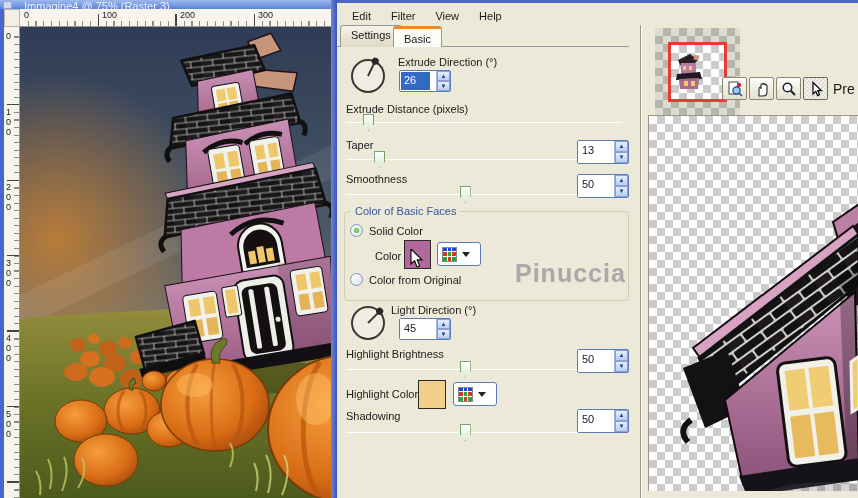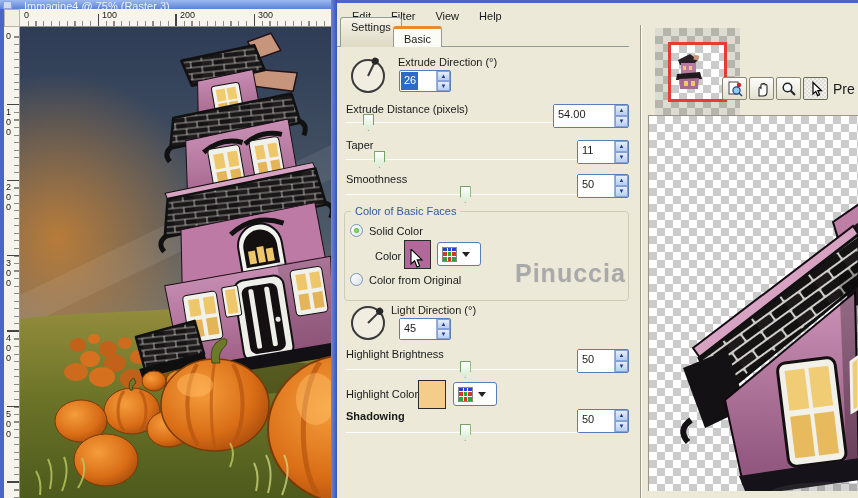--- a/index.html
+++ b/index.html
@@ -30,36 +30,36 @@
   .canvas-area { position:absolute; left:20px; top:27px; width:311px; height:471px; background:#3a4a63; cursor:crosshair; }
   .canvas-area svg { display:block; }
   .win-right-edge { position:absolute; right:0; top:0; width:6px; height:498px; background:linear-gradient(90deg,#6d86d8,#3a53b8); }
 
   
   .dialog { position:absolute; left:337px; top:0; width:521px; height:498px; background:#ece9d8; border-top:3px solid #4b66c9; }
   .menubar { position:absolute; left:0; top:3px; width:521px; height:19px; display:flex; align-items:center; padding-left:6px; gap:2px; background:#ece9d8; }
   .menu-item { padding:2px 9px; cursor:default; }
   .tabstrip { position:absolute; left:0; top:23px; width:296px; height:21px; }
   .tabstrip .baseline { position:absolute; left:0; right:4px; bottom:0; border-bottom:1px solid #919b9c; }
-  .tab { position:absolute; bottom:0; height:30px; padding:0 10px; line-height:18px; border:1px solid #919b9c; border-bottom:none; border-radius:3px 3px 0 0; background:linear-gradient(#f6f3e7,#ddd9c4); }
+  .tab { position:absolute; bottom:0; height:22px; padding:0 10px; line-height:18px; border:1px solid #919b9c; border-bottom:none; border-radius:3px 3px 0 0; background:linear-gradient(#f6f3e7,#ddd9c4); }
   .tab.active { height:21px; line-height:21px; background:#fcfcf6; border-top:3px solid #e68b2c; z-index:2; }
   .tab.settings { left:3px; }
   .tab.basic { left:56px; }
 
   .controls { position:absolute; left:0; top:44px; width:296px; height:454px; }
   .lbl { position:absolute; white-space:nowrap; }
   .group-title { color:#35589e; }
 
   .dial { position:absolute; width:34px; height:34px; border:2px solid #3a3a3a; border-radius:50%; background:#f1eee1; }
   .needle { position:absolute; left:50%; top:50%; width:2px; height:15px; background:#3a3a3a; transform-origin:50% 100%; }
   .needle::after { content:''; position:absolute; top:-5px; left:50%; transform:translateX(-50%); width:7px; height:7px; background:#262626; border-radius:50%; }
 
   .xp-num { position:absolute; border:1px solid #5b7cb6; border-radius:2px; background:#fff; display:flex; }
   .xp-num .val { flex:1; padding:3px 3px 0 4px; font-size:11px; background:#fff; }
-  .xp-num .val.selected { background:#316ac5; color:#fff; align-self:stretch; margin:1px; padding:2px 2px 0 3px; flex:none; }
+  .xp-num .val.selected { background:#316ac5; color:#fff; align-self:stretch; margin:1px; padding:2px 14px 0 3px; flex:none; }
   .spin { width:14px; display:flex; flex-direction:column; border-left:1px solid #9cb3da; }
   .spin button { flex:1; font-size:6px; line-height:5px; color:#1a3c8f; background:linear-gradient(#e6eefb,#b9cdf0); border:1px solid #86a0d8; cursor:pointer; padding:0; }
 
   .slider { position:absolute; height:18px; }
   .slider .track { position:absolute; left:0; right:0; top:9px; height:1px; background:#8d8d83; border-bottom:1px solid #fff; }
   .slider .thumb { position:absolute; top:1px; width:11px; height:17px; margin-left:-5px;
     background:linear-gradient(#ffffff,#d5ecd0); border:1px solid #74a06a;
     clip-path:polygon(0 0,100% 0,100% 60%,50% 100%,0 60%); cursor:pointer; }
 
   .groupbox { position:absolute; border:1px solid #cdccb5; border-radius:4px; }
@@ -338,35 +338,28 @@
           <button>▲</button>
           <button>▼</button>
         </span>
       </div>
 
       <div class="lbl" style="left:9px; top:56px;">Extrude Distance (pixels)</div>
       <div class="slider" style="left:9px; top:66px; width:276px;">
         <div class="track"></div>
         <div class="thumb" style="left: 8%;"></div>
       </div>
-      <div class="xp-num" style="left:216px; top:57px; width:76px; height:24px;">
-        <span class="val">54.00</span>
-        <span class="spin">
-          <button>▲</button>
-          <button>▼</button>
-        </span>
-      </div>
 
       <div class="lbl" style="left:9px; top:92px;">Taper</div>
       <div class="slider" style="left:9px; top:103px; width:276px;">
         <div class="track"></div>
         <div class="thumb" style="left: 12%;"></div>
       </div>
       <div class="xp-num" style="left:240px; top:93px; width:52px; height:24px;">
-        <span class="val">11</span>
+        <span class="val">13</span>
         <span class="spin">
           <button>▲</button>
           <button>▼</button>
         </span>
       </div>
 
       <div class="lbl" style="left:9px; top:126px;">Smoothness</div>
       <div class="slider" style="left:9px; top:138px; width:276px;">
         <div class="track"></div>
         <div class="thumb" style="left: 43%;"></div>
@@ -439,21 +432,21 @@
           <i style="background:#dd3322"></i>
             <i style="background:#22aa33"></i>
             <i style="background:#dd3322"></i>
           <i style="background:#22aa33"></i>
             <i style="background:#dd3322"></i>
             <i style="background:#22aa33"></i>
         </span>
         <span class="dn-arrow"></span>
       </div>
 
-      <div class="lbl" style="left:9px; top:363px;font-weight:bold;">Shadowing</div>
+      <div class="lbl" style="left:9px; top:363px;">Shadowing</div>
       <div class="slider" style="left:9px; top:376px; width:276px;">
         <div class="track"></div>
         <div class="thumb" style="left: 43%;"></div>
       </div>
       <div class="xp-num" style="left:240px; top:362px; width:52px; height:24px;">
         <span class="val">50</span>
         <span class="spin">
           <button>▲</button>
           <button>▼</button>
         </span>

